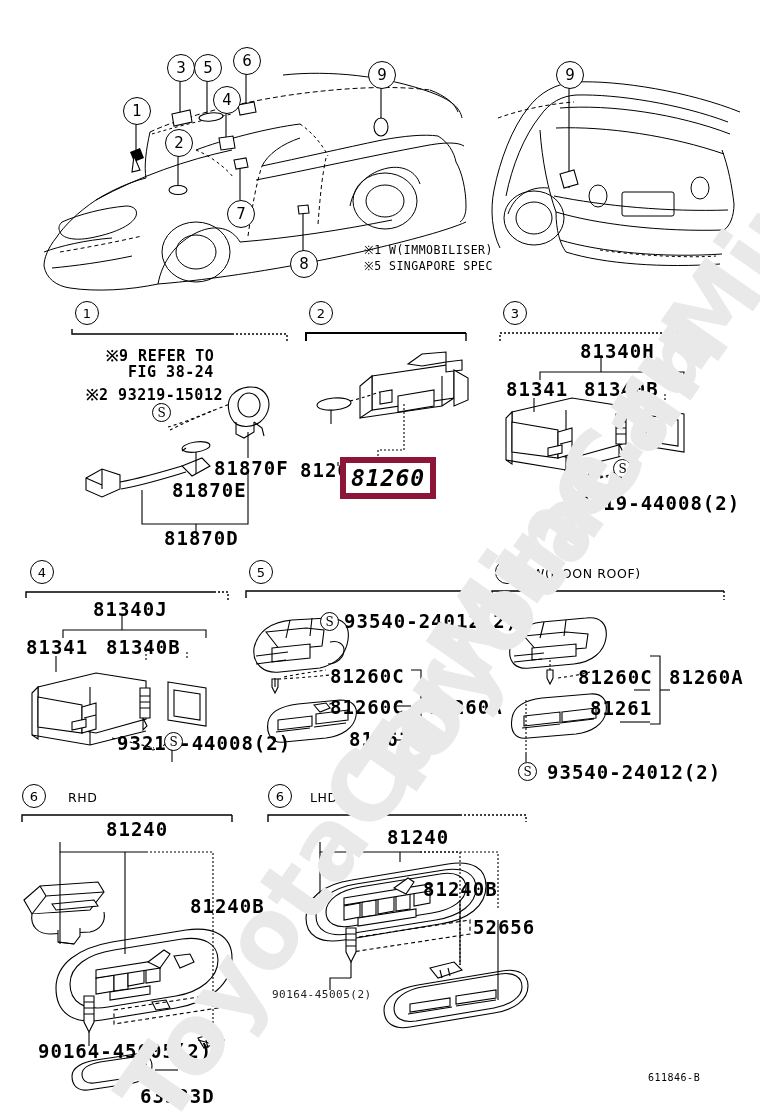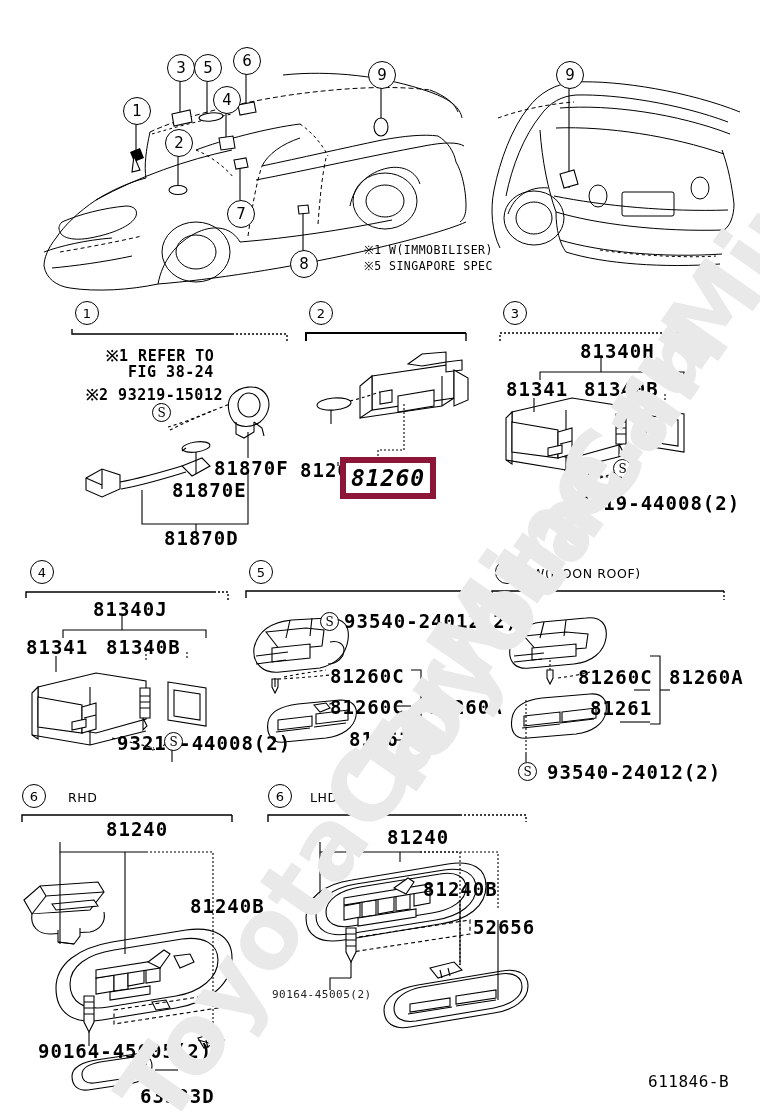--- a/index.html
+++ b/index.html
@@ -25,21 +25,21 @@
     font-weight:700;color:#000;letter-spacing:0.5px;
   }
   .pn{font-size:19px;letter-spacing:1px;}
   .pn-sm{font-size:15px;letter-spacing:0.5px;}
   .pn-faint{font-size:11px;letter-spacing:0.5px;color:#222;font-weight:400;}
   .note{font-size:11.5px;letter-spacing:0.5px;font-weight:400;}
   .cap{
     font-family:"DejaVu Sans","Liberation Sans",sans-serif;
     font-size:12.5px;font-weight:400;letter-spacing:0.6px;
   }
-  .figcode{font-size:16px;letter-spacing:0.5px;font-weight:400;}
+  .figcode{font-size:10px;letter-spacing:0.5px;font-weight:400;}
   
   .cnum{
     position:absolute;z-index:4;
     width:26px;height:26px;border:1.4px solid #000;border-radius:50%;
     display:flex;align-items:center;justify-content:center;
     font-family:"DejaVu Sans","Liberation Sans",sans-serif;
     font-size:15px;font-weight:400;background:#fff;color:#000;
   }
   .cnum.sm{width:22px;height:22px;font-size:13px;}
   
@@ -488,21 +488,21 @@
   <div class="cnum" style="left:556px;top:61px;">
     <span>9</span>
   </div>
 
   <div class="lbl note" style="left:364px;top:242px;">※1 W(IMMOBILISER)</div>
   <div class="lbl note" style="left:364px;top:258px;">※5 SINGAPORE SPEC</div>
 
   <div class="cnum sm" style="left:75px;top:301px;">
     <span>1</span>
   </div>
-  <div class="lbl pn-sm" style="left:106px;top:345px;">※1 REFER TO</div>
+  <div class="lbl pn-sm" style="left:106px;top:345px;">※9 REFER TO</div>
   <div class="lbl pn-sm" style="left:128px;top:363px;">FIG 38-24</div>
   <div class="lbl pn-sm" style="left:86px;top:384px;text-align:right;">※2 93219-15012</div>
   <div class="smark" style="left:152px;top:403px;">
     <span>S</span>
   </div>
   <div class="lbl pn" style="left:214px;top:457px;">81870F</div>
   <div class="lbl pn" style="left:172px;top:479px;">81870E</div>
   <div class="lbl pn" style="left:164px;top:527px;">81870D</div>
 
   <div class="cnum sm" style="left:309px;top:301px;">

